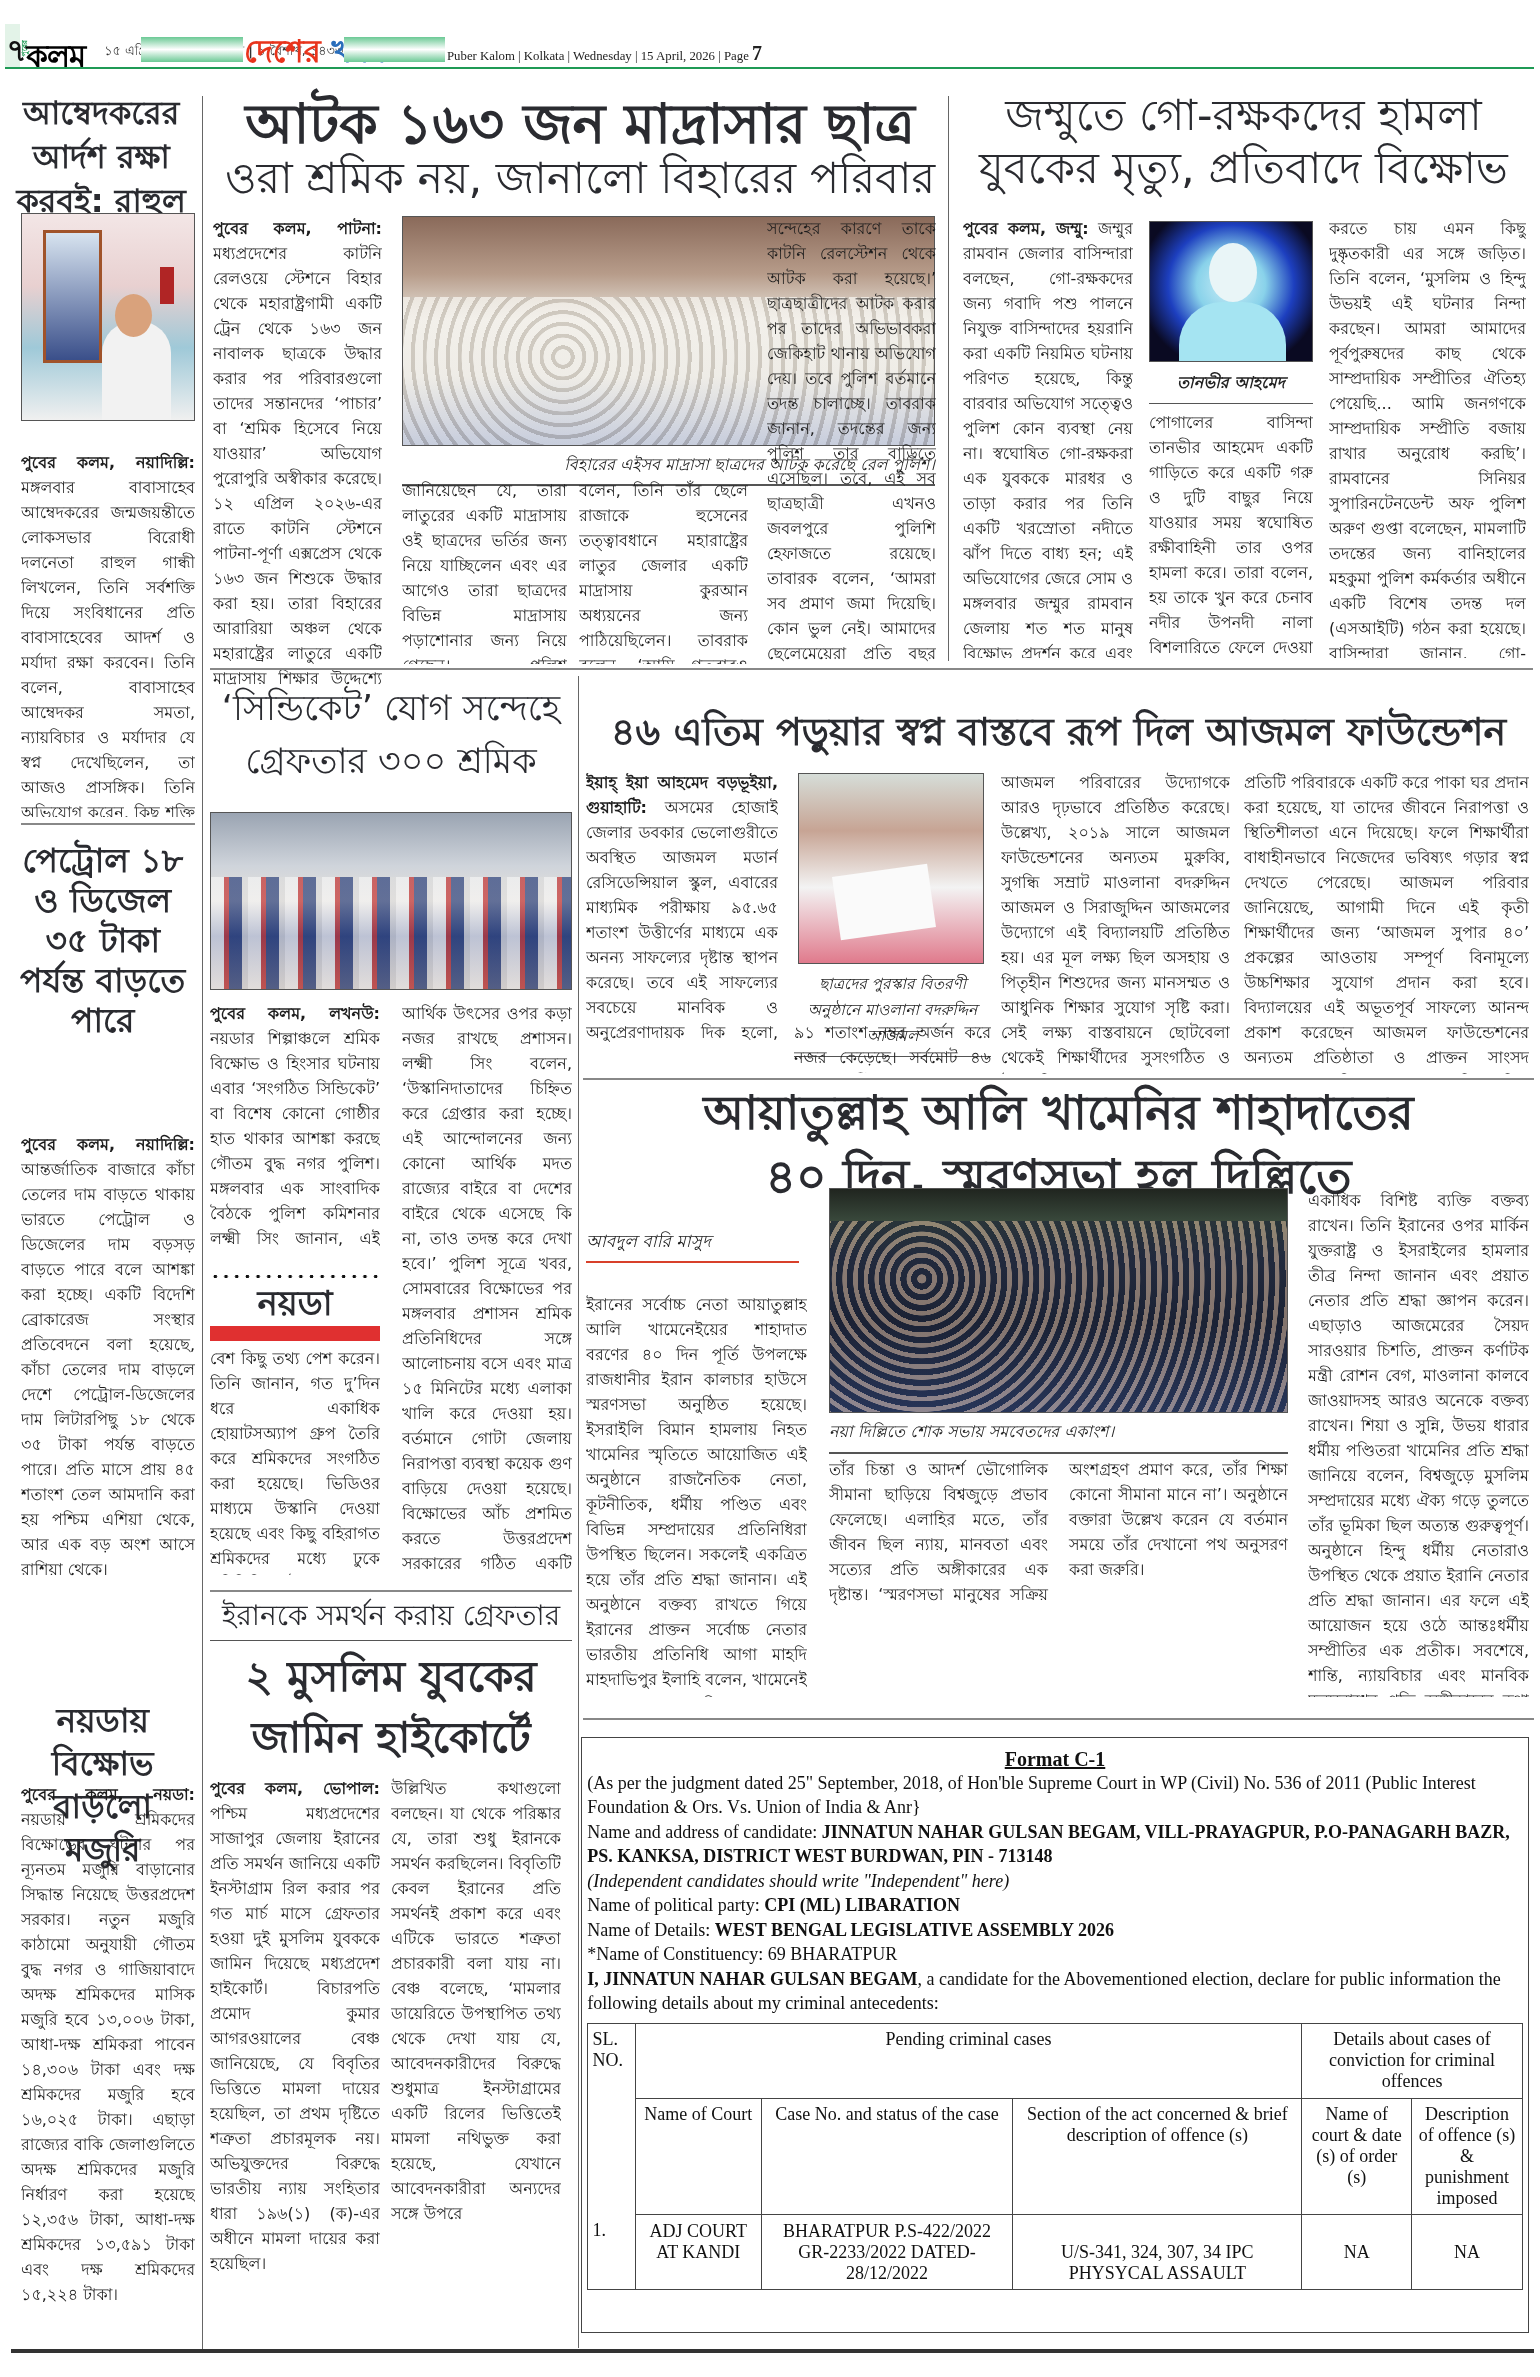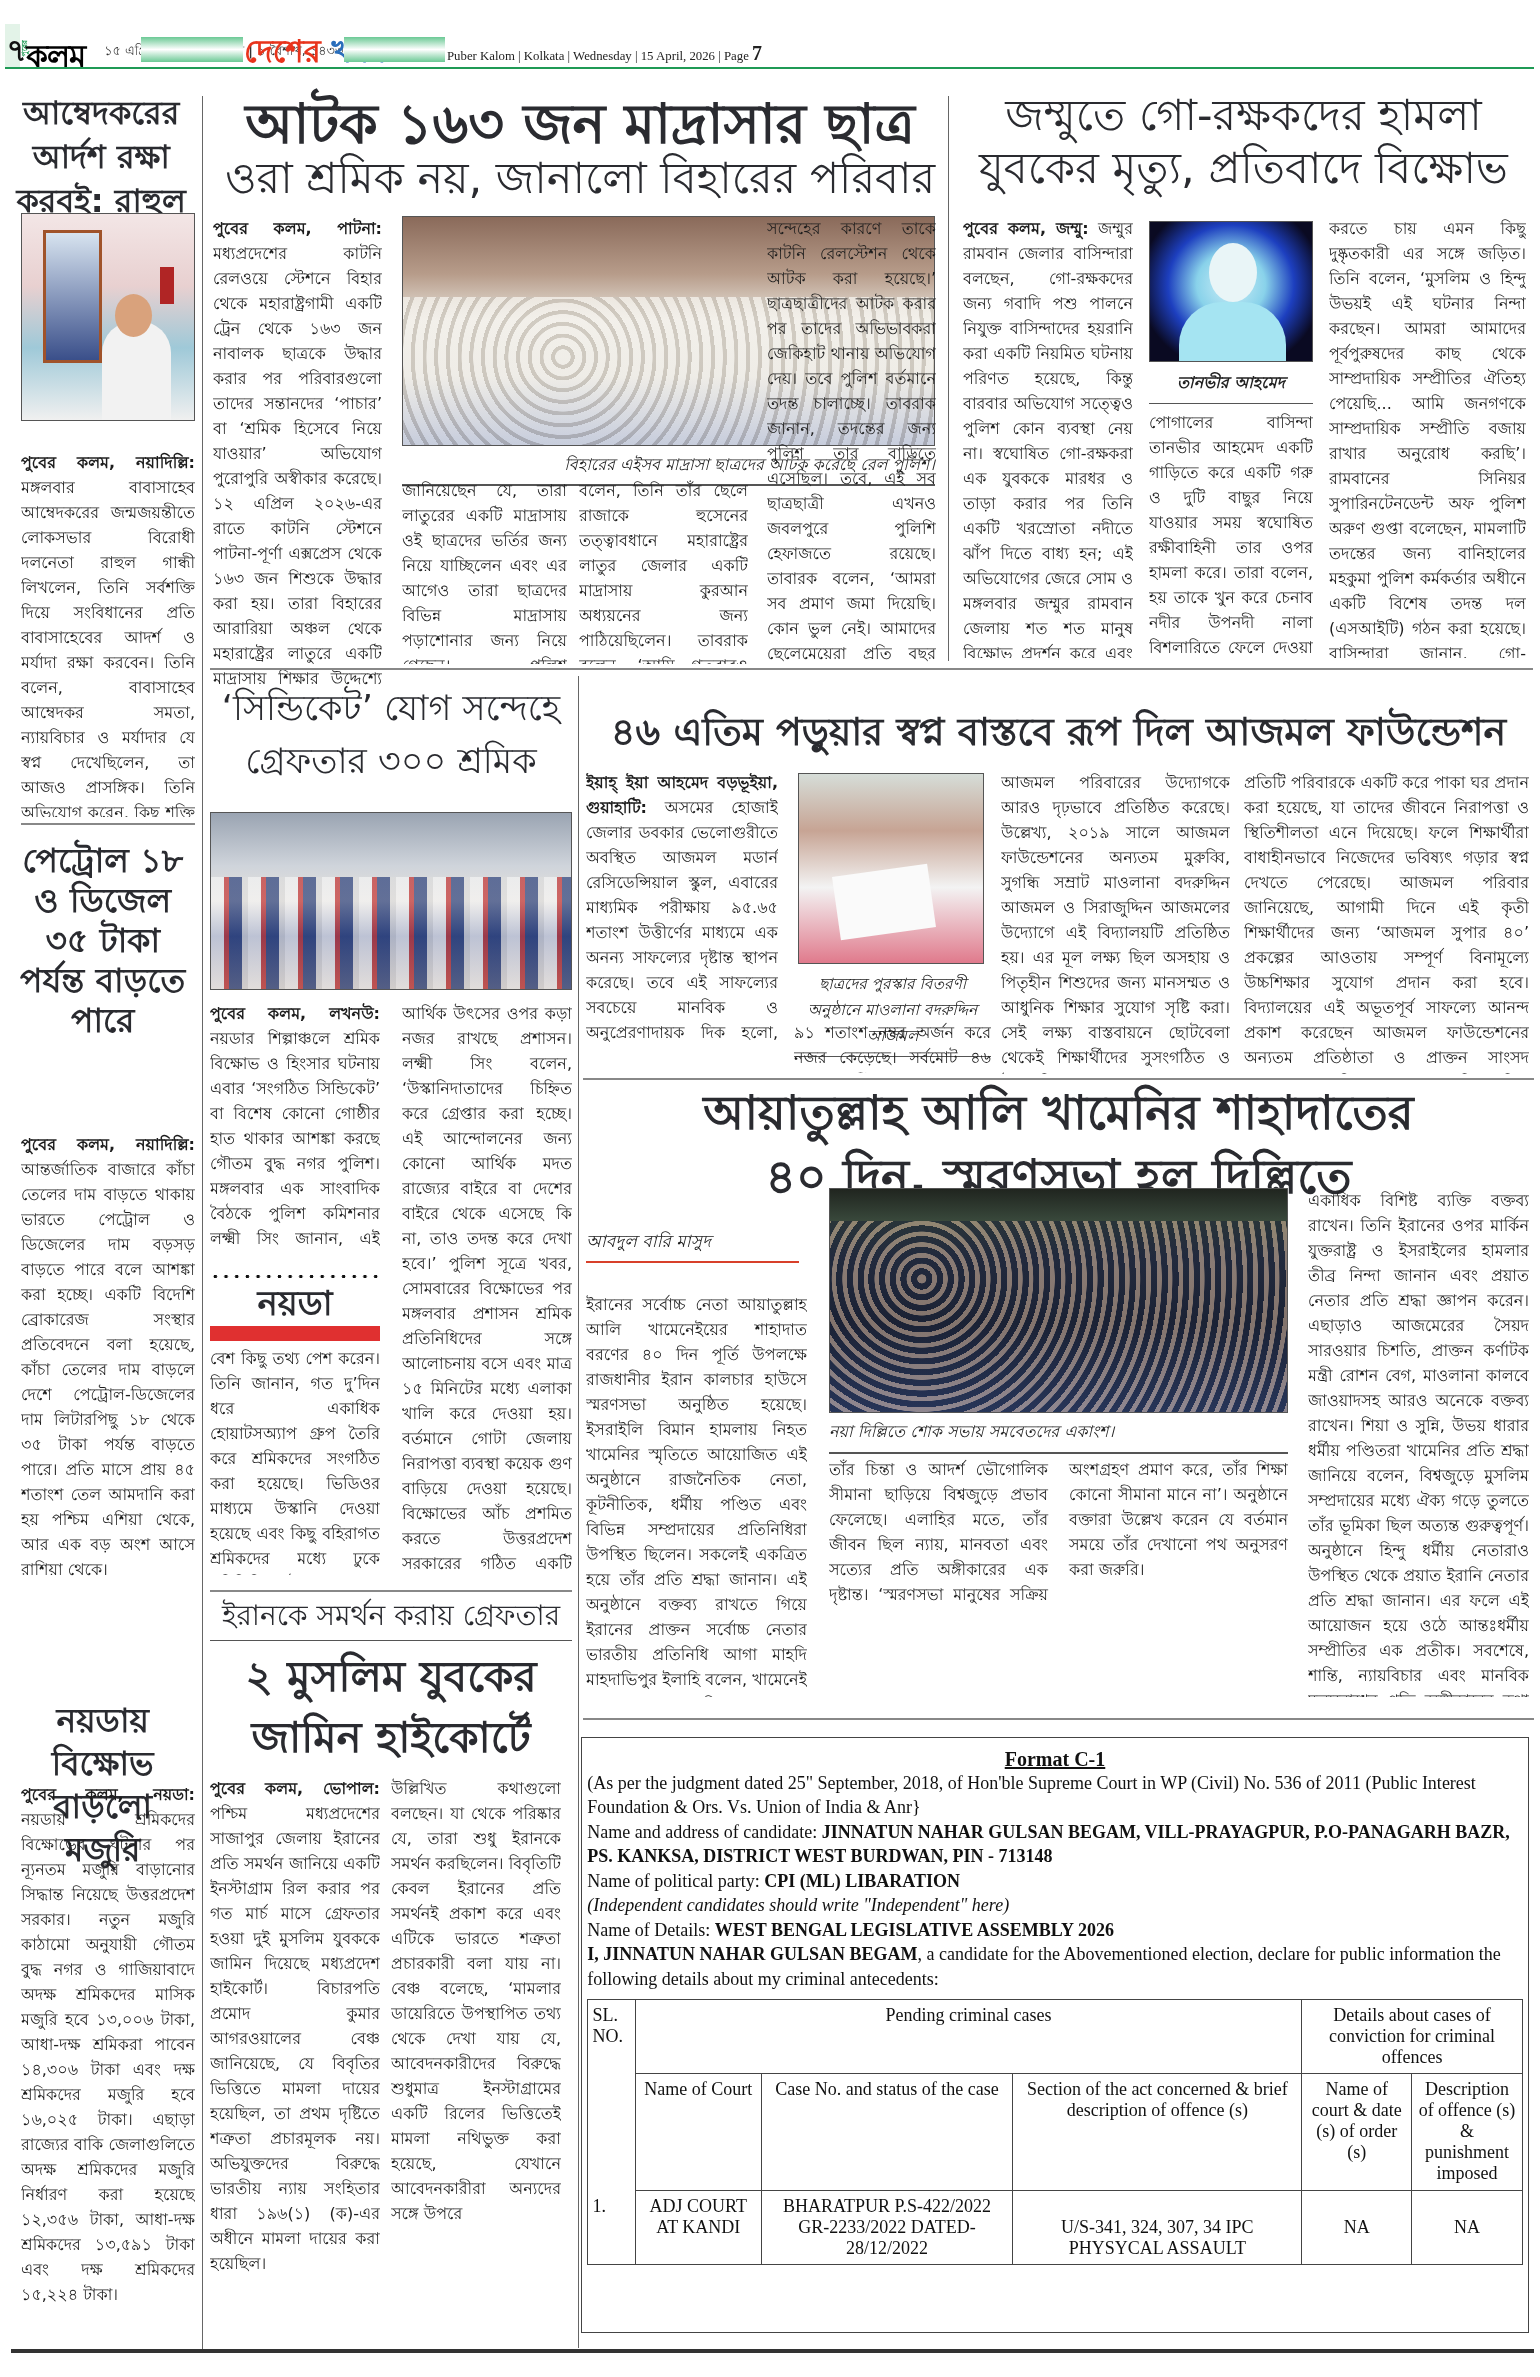--- a/index.html
+++ b/index.html
@@ -163,29 +163,30 @@
 <div class="abs body-text bn" style="left:1308px;top:1188px;width:221px;height:509px;">একাধিক বিশিষ্ট ব্যক্তি বক্তব্য রাখেন। তিনি ইরানের ওপর মার্কিন যুক্তরাষ্ট্র ও ইসরাইলের হামলার তীব্র নিন্দা জানান এবং প্রয়াত নেতার প্রতি শ্রদ্ধা জ্ঞাপন করেন। এছাড়াও আজমেরের সৈয়দ সারওয়ার চিশতি, প্রাক্তন কর্ণাটক মন্ত্রী রোশন বেগ, মাওলানা কালবে জাওয়াদসহ আরও অনেকে বক্তব্য রাখেন। শিয়া ও সুন্নি, উভয় ধারার ধর্মীয় পণ্ডিতরা খামেনির প্রতি শ্রদ্ধা জানিয়ে বলেন, বিশ্বজুড়ে মুসলিম সম্প্রদায়ের মধ্যে ঐক্য গড়ে তুলতে তাঁর ভূমিকা ছিল অত্যন্ত গুরুত্বপূর্ণ। অনুষ্ঠানে হিন্দু ধর্মীয় নেতারাও উপস্থিত থেকে প্রয়াত ইরানি নেতার প্রতি শ্রদ্ধা জানান। এর ফলে এই আয়োজন হয়ে ওঠে আন্তঃধর্মীয় সম্প্রীতির এক প্রতীক। সবশেষে, শান্তি, ন্যায়বিচার এবং মানবিক মূল্যবোধের প্রতি অঙ্গীকারের কথা পুনরায় স্মরণ করে অনুষ্ঠানটি শেষ হয়।</div>
 <div class="hrule" style="left:583px;top:1718px;width:951px;"></div>
 
 <div class="abs" style="left:581px;top:1737px;width:948px;height:596px;border:1.1px solid #444;font-family:'Liberation Serif',serif;color:#111;padding:0 5.3px;">
   <div style="text-align:center;font-size:20px;font-weight:bold;text-decoration:underline;margin-top:9.6px;">Format C-1</div>
   <div style="font-size:18px;line-height:24.5px;">(As per the judgment dated 25" September, 2018, of Hon'ble Supreme Court in WP (Civil) No. 536 of 2011 (Public Interest Foundation &amp; Ors. Vs. Union of India &amp; Anr}</div>
   <div style="font-size:18px;line-height:24.5px;">
     <span>Name and address of candidate:</span>
     <b>JINNATUN NAHAR GULSAN BEGAM, VILL-PRAYAGPUR, P.O-PANAGARH BAZR, PS. KANKSA, DISTRICT WEST BURDWAN, PIN - 713148</b>
   </div>
+  <div style="font-size:18px;line-height:24.5px;font-style:italic;">(Independent candidates should write "Independent" here)</div>
   <div style="font-size:18px;line-height:24.5px;">
     <span>Name of political party:</span>
     <b>CPI (ML) LIBARATION</b>
   </div>
-  <div style="font-size:18px;line-height:24.5px;font-style:italic;">(Independent candidates should write "Independent" here)</div>
   <div style="font-size:18px;line-height:24.5px;">
     <span>Name of Details:</span>
     <b>WEST BENGAL LEGISLATIVE ASSEMBLY 2026</b>
   </div>
+  <div style="font-size:18px;line-height:24.5px;">*Name of Constituency: 69 BHARATPUR</div>
   <div style="font-size:18px;line-height:24.5px;margin-bottom:7.5px;">
     <b>I, JINNATUN NAHAR GULSAN BEGAM</b><span>, a candidate for the Abovementioned election, declare for public information the following details about my criminal antecedents:</span>
   </div>
   <table class="crim">
     <tbody>
         <tr>
       <td rowspan="2" style="width:32px;text-align:left;border-bottom:none;">SL. NO.</td>
       <td colspan="3" style="height:69px;">Pending criminal cases</td>
       <td colspan="2">Details about cases of conviction for criminal offences</td>
     </tr>

